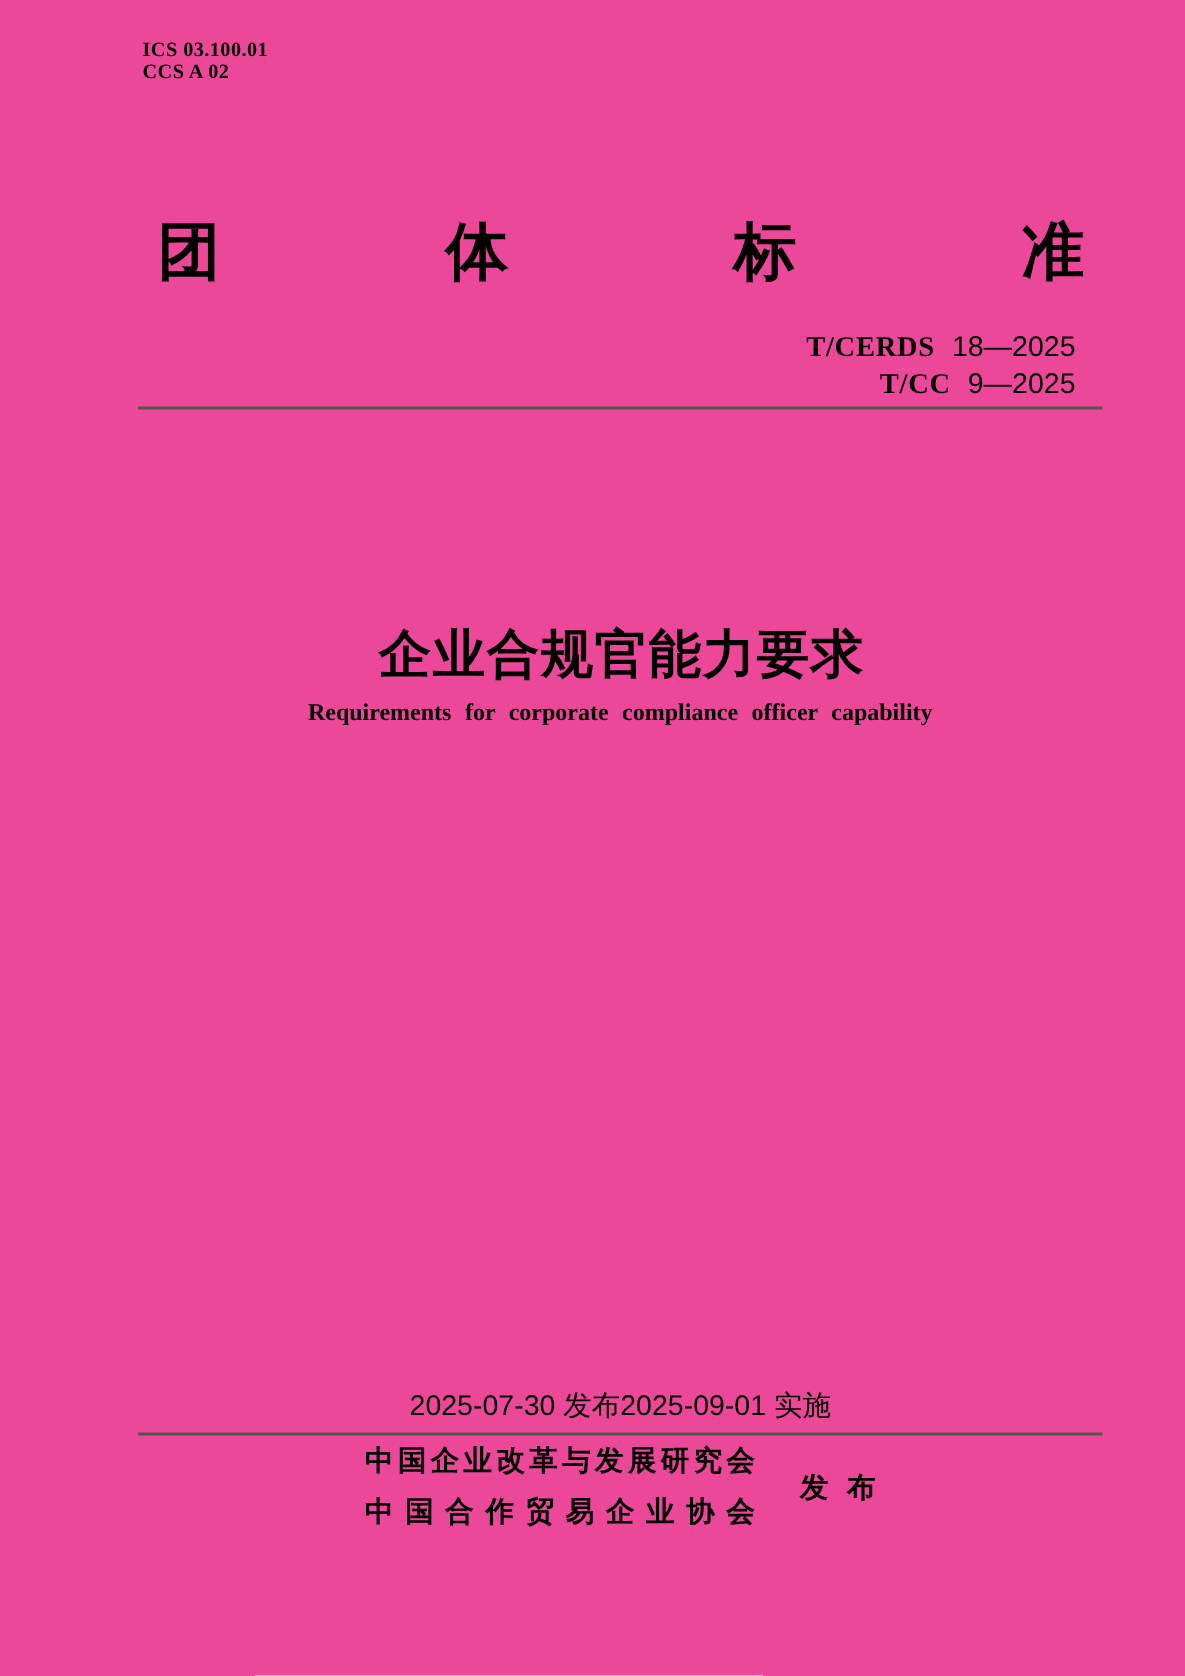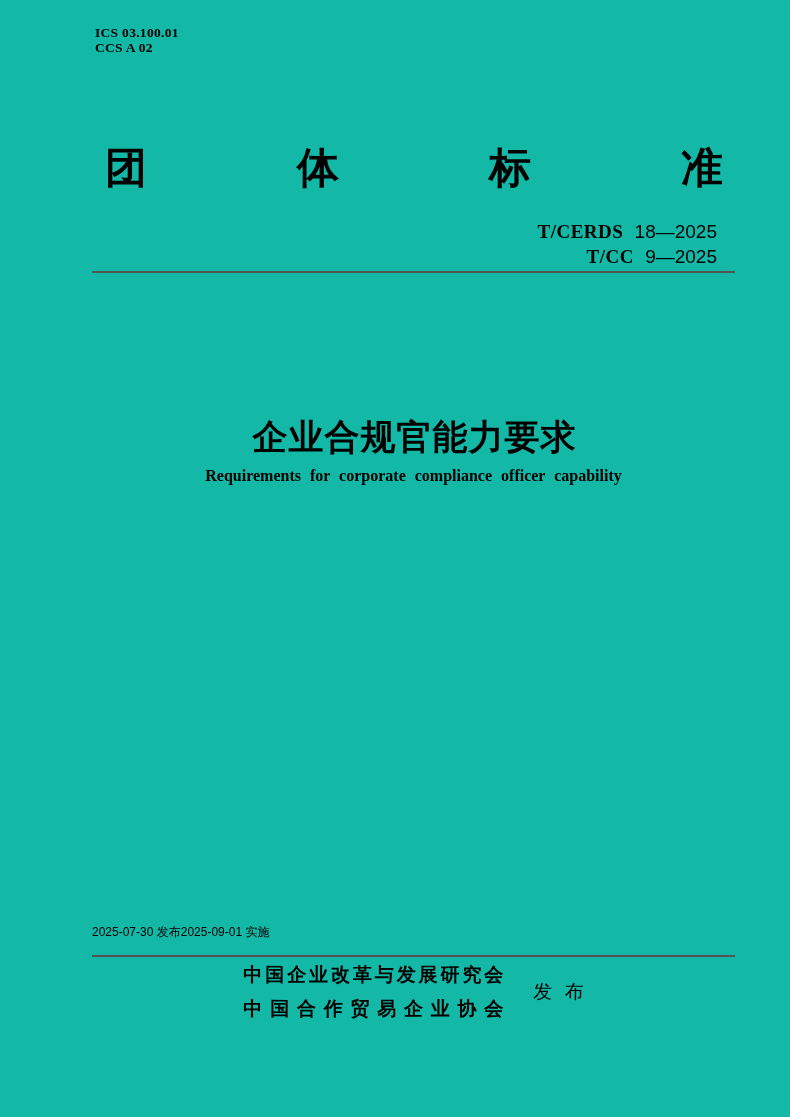--- a/index.html
+++ b/index.html
@@ -1,19 +1,19 @@
 <!DOCTYPE html>
 <html><head>
 <meta charset="utf-8">
 <style>
   html,body{margin:0;padding:0;background:#ffffff;}
   .page{
     position:relative;
     width:790px;height:1117px;
-    background:#14b8a6;
+    background:#ec4899;
     color:#000000;
     font-family:"Liberation Sans",sans-serif;
     overflow:hidden;
   }
   .ics-block{
     position:absolute;left:95px;top:25px;
     font-family:"Liberation Serif",serif;
     font-weight:bold;font-size:13.5px;line-height:15px;letter-spacing:0.3px;
   }
   .std-type{
@@ -40,31 +40,31 @@
     position:absolute;left:92px;top:414px;width:643px;margin:1px;
     text-align:center;font-size:35px;font-weight:bold;letter-spacing:1px;line-height:1.25;
   }
   .title-en{
     position:absolute;left:92px;top:467px;width:643px;
     text-align:center;
     font-family:"Liberation Serif",serif;font-weight:bold;font-size:16px;word-spacing:5px;
   }
   .dates-row{
     position:absolute;left:92px;top:924px;width:643px;
-    display:flex;justify-content:flex-start;
-    font-size:12px;
+    display:flex;justify-content:center;
+    font-size:19px;
   }
   .publisher-row{
     position:absolute;left:92px;top:958px;width:643px;
     display:flex;justify-content:center;align-items:center;gap:30px;
   }
   .pub-orgs{width:260px;font-weight:bold;font-size:19px;}
   .pub-org{display:flex;justify-content:space-between;height:34px;line-height:34px;}
   .release-label{
-    font-weight:normal;font-size:19px;word-spacing:7px;white-space:pre;
+    font-weight:bold;font-size:19px;word-spacing:7px;white-space:pre;
   }
 </style>
 </head>
 <body>
 
 <div class="page">
 
   <div class="ics-block">
     <div>ICS 03.100.01</div>
     <div>CCS A 02</div>

